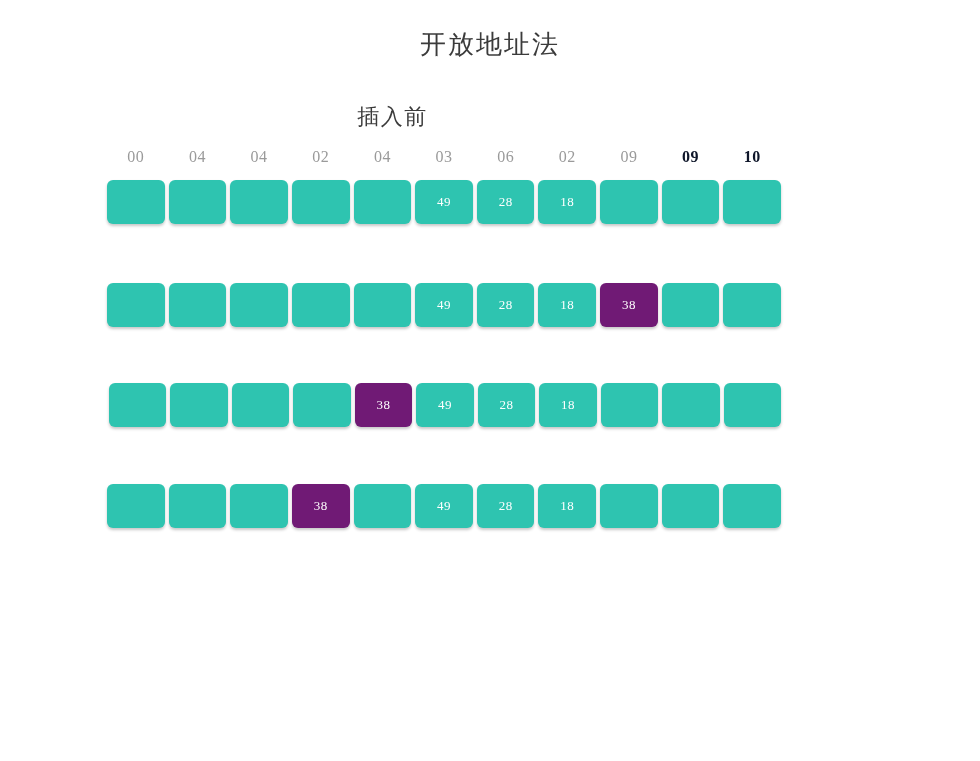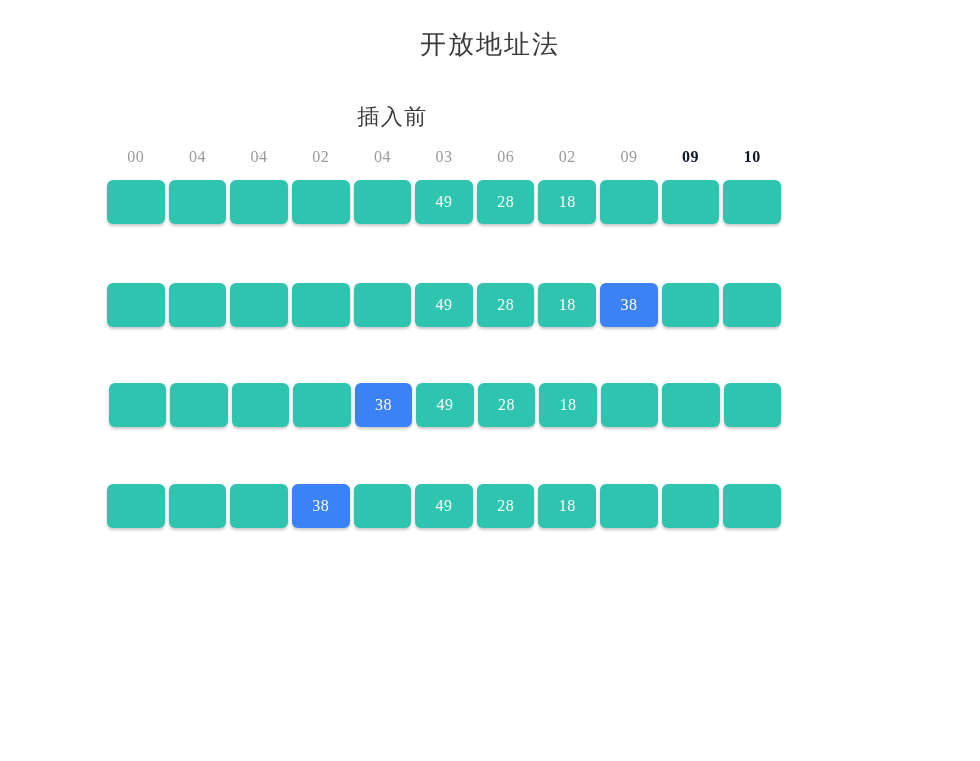--- a/index.html
+++ b/index.html
@@ -68,26 +68,26 @@
     width: 66px;
     height: 44px;
     margin-right: 4px;
     border-radius: 6px;
     background: #2ec4b0;
     box-shadow: 0 2px 3px rgba(0,0,0,0.22);
     display: flex;
     align-items: center;
     justify-content: center;
     color: #ffffff;
-    font-size: 16px;
+    font-size: 13px;
     letter-spacing: 0.5px;
     box-sizing: border-box;
   }
   .cell.highlight {
-    background: #3b82f6;
+    background: #701a75;
   }
   
   .sec-0 { margin-top: 38px; }
   .sec-0 .cells-row { margin-top: 12px; }
 
   .sec-1 { margin-top: 59px; }
   .sec-1 .cells-row { margin-top: 26px; }
 
   .sec-2 { margin-top: 56px; }
   .sec-2 .cells-row { margin-top: 26px; margin-left: 109px; }

